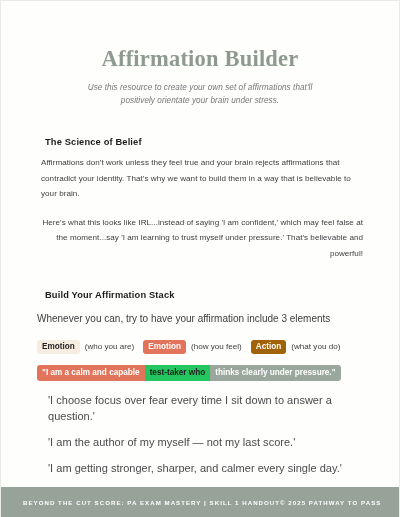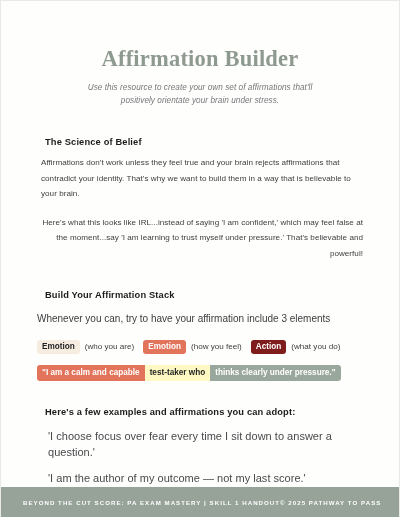--- a/index.html
+++ b/index.html
@@ -103,36 +103,36 @@
   .pill-note {
     font-size: 8.1px;
     color: #3d3d3f;
     margin: 0 9px 0 5px;
     white-space: nowrap;
   }
   .pill-note.last { margin-right: 16px; }
 
   .pill.cream   { background: #f6ece0; color: #1e1e1e; }
   .pill.coral   { background: #e2745c; color: #ffffff; }
-  .pill.sage    { background: #7f1d1d; color: #ffffff; }
+  .pill.sage    { background: #a16207; color: #ffffff; }
 
   .sentence-row {
     display: flex;
     align-items: stretch;
     margin-top: 11px;
   }
   .sentence-row .seg {
     font-size: 8.2px;
     font-weight: 700;
     padding: 3px 5px 3.5px 5px;
     line-height: 1.2;
     white-space: nowrap;
   }
   .seg.coral { background: #e2745c; color: #ffffff; border-radius: 3px 0 0 3px; }
-  .seg.cream { background: #fef9c3; color: #1e1e1e; }
+  .seg.cream { background: #22c55e; color: #1e1e1e; }
   .seg.sage  { background: #9aa79c; color: #ffffff; border-radius: 0 3px 3px 0; }
 
   
   .examples {
     margin: 12px 0 0 0;
     padding: 0;
     list-style: none;
   }
   .examples li {
     font-size: 11px;
@@ -195,24 +195,23 @@
       </div>
 
       <div class="sentence-row">
         <span class="seg coral">"I am a calm and capable</span>
         <span class="seg cream">test-taker who</span>
         <span class="seg sage">thinks clearly under pressure."</span>
       </div>
     </div>
 
     <div class="section">
-      <h2 class="sec-head s3">Here's a few examples and affirmations you can adopt:</h2>
       <ul class="examples">
         <li>'I choose focus over fear every time I sit down to answer a question.'</li>
-        <li>'I am the author of my outcome — not my last score.'</li>
+        <li>'I am the author of my myself — not my last score.'</li>
         <li>'I am getting stronger, sharper, and calmer every single day.'</li>
       </ul>
     </div>
 
   </div>
 
   <div class="footer">
     <span class="footer-left">Beyond the Cut Score: PA Exam Mastery | Skill 1 Handout</span>
     <span class="footer-right">© 2025 Pathway to Pass</span>
   </div>

